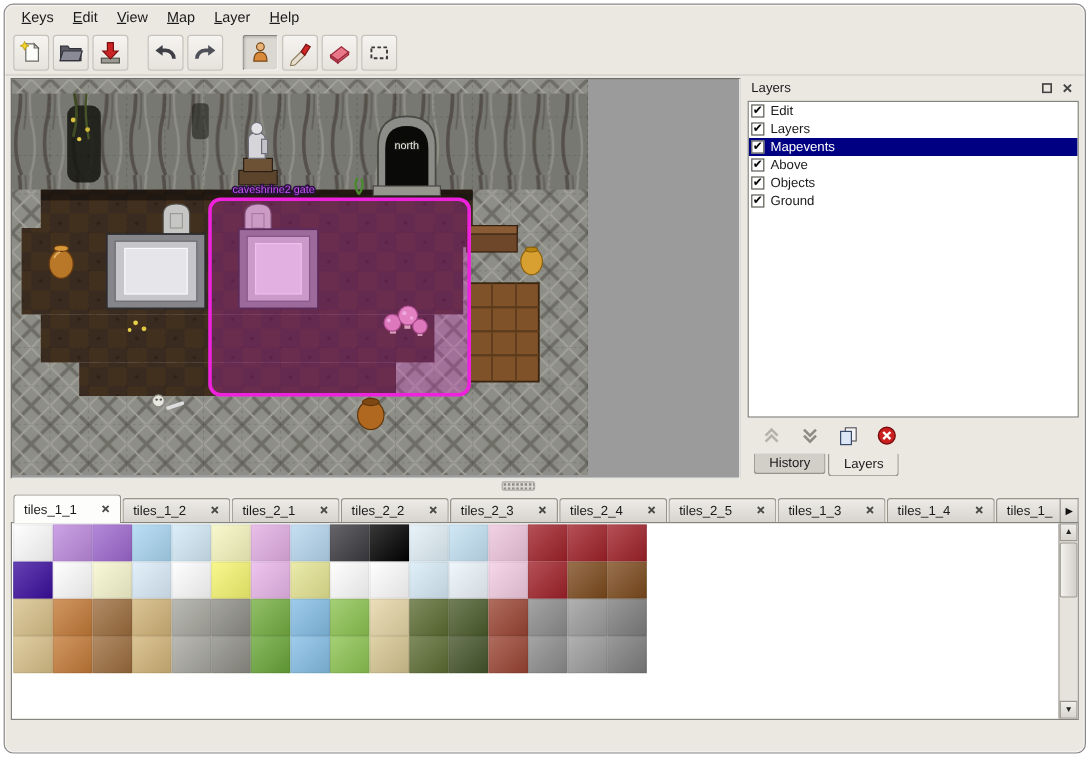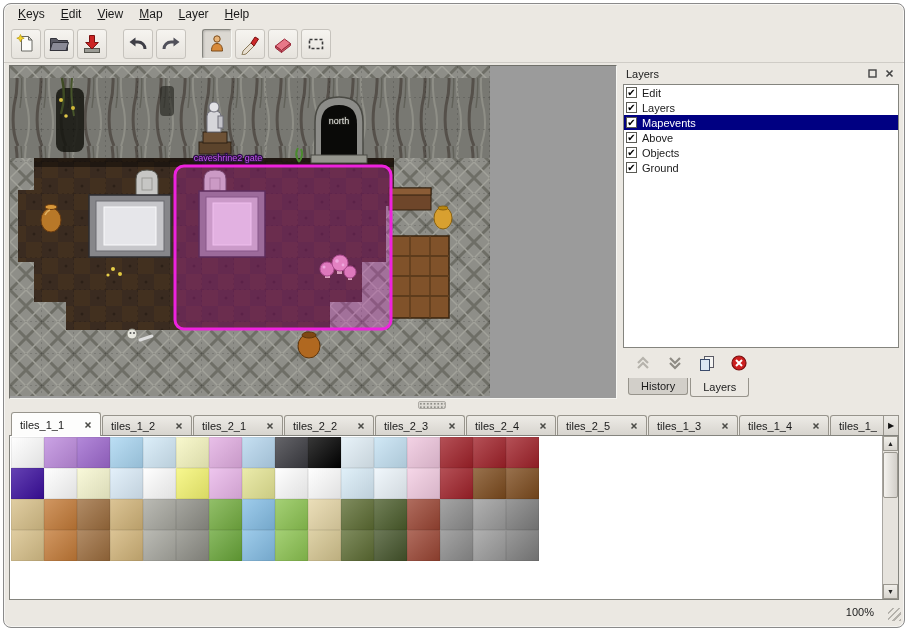--- a/index.html
+++ b/index.html
@@ -533,18 +533,14 @@
         <div class="vs-track">
           <div class="vs-handle"></div>
         </div>
         <div class="vs-btn">
             <span>▼</span>
           </div>
       </div>
     </div>
   </div>
 
-  <div class="statusbar">
-    <span>100%</span>
-    <div class="resize-grip"></div>
-  </div>
 
 </div>
 
 </body></html>

